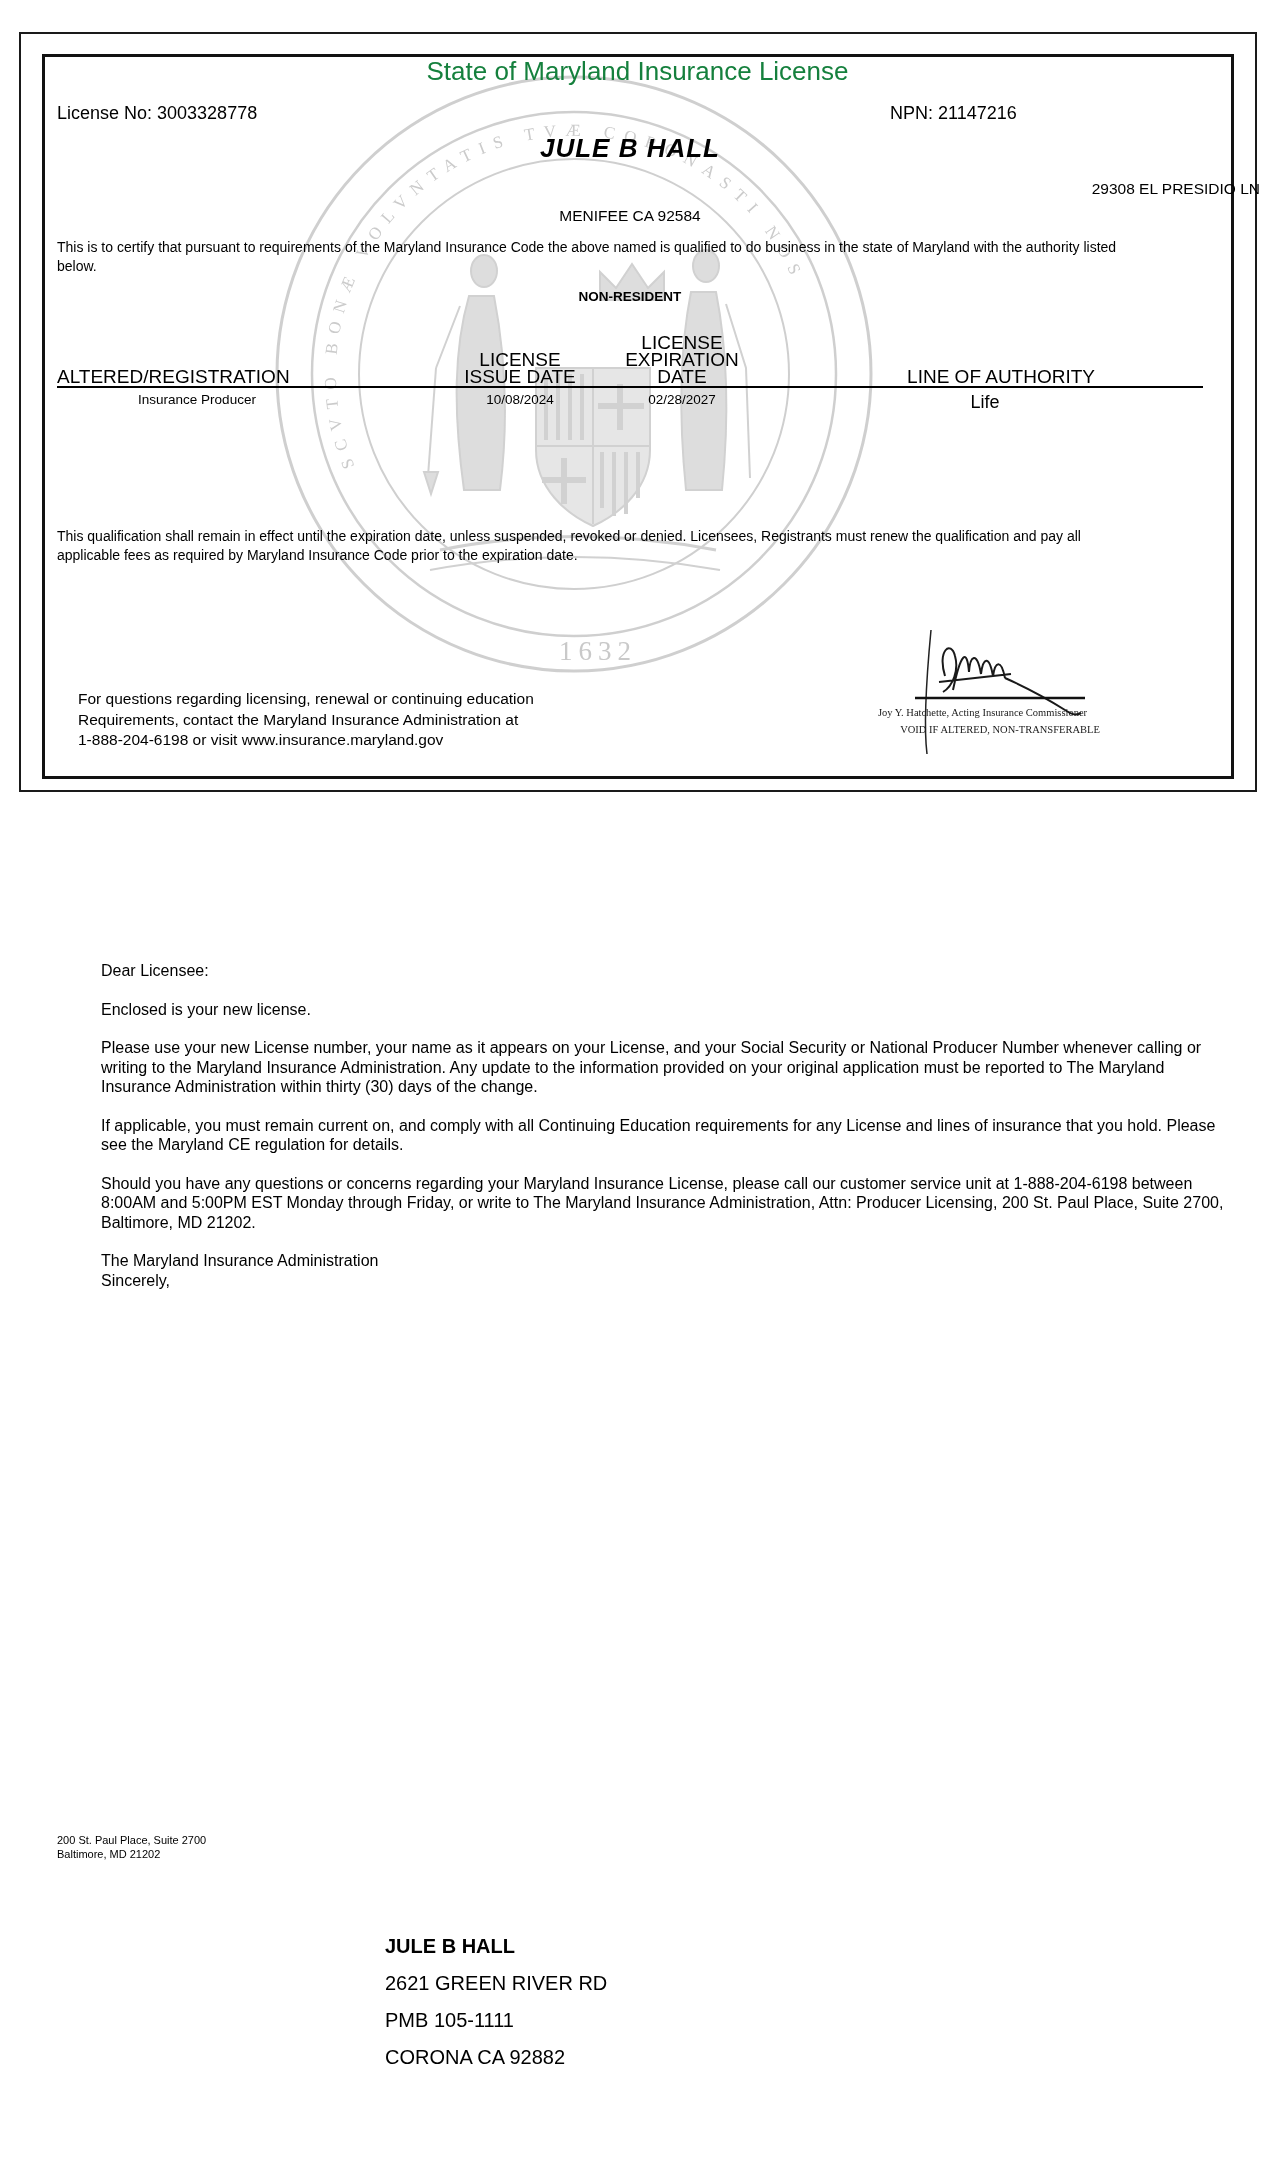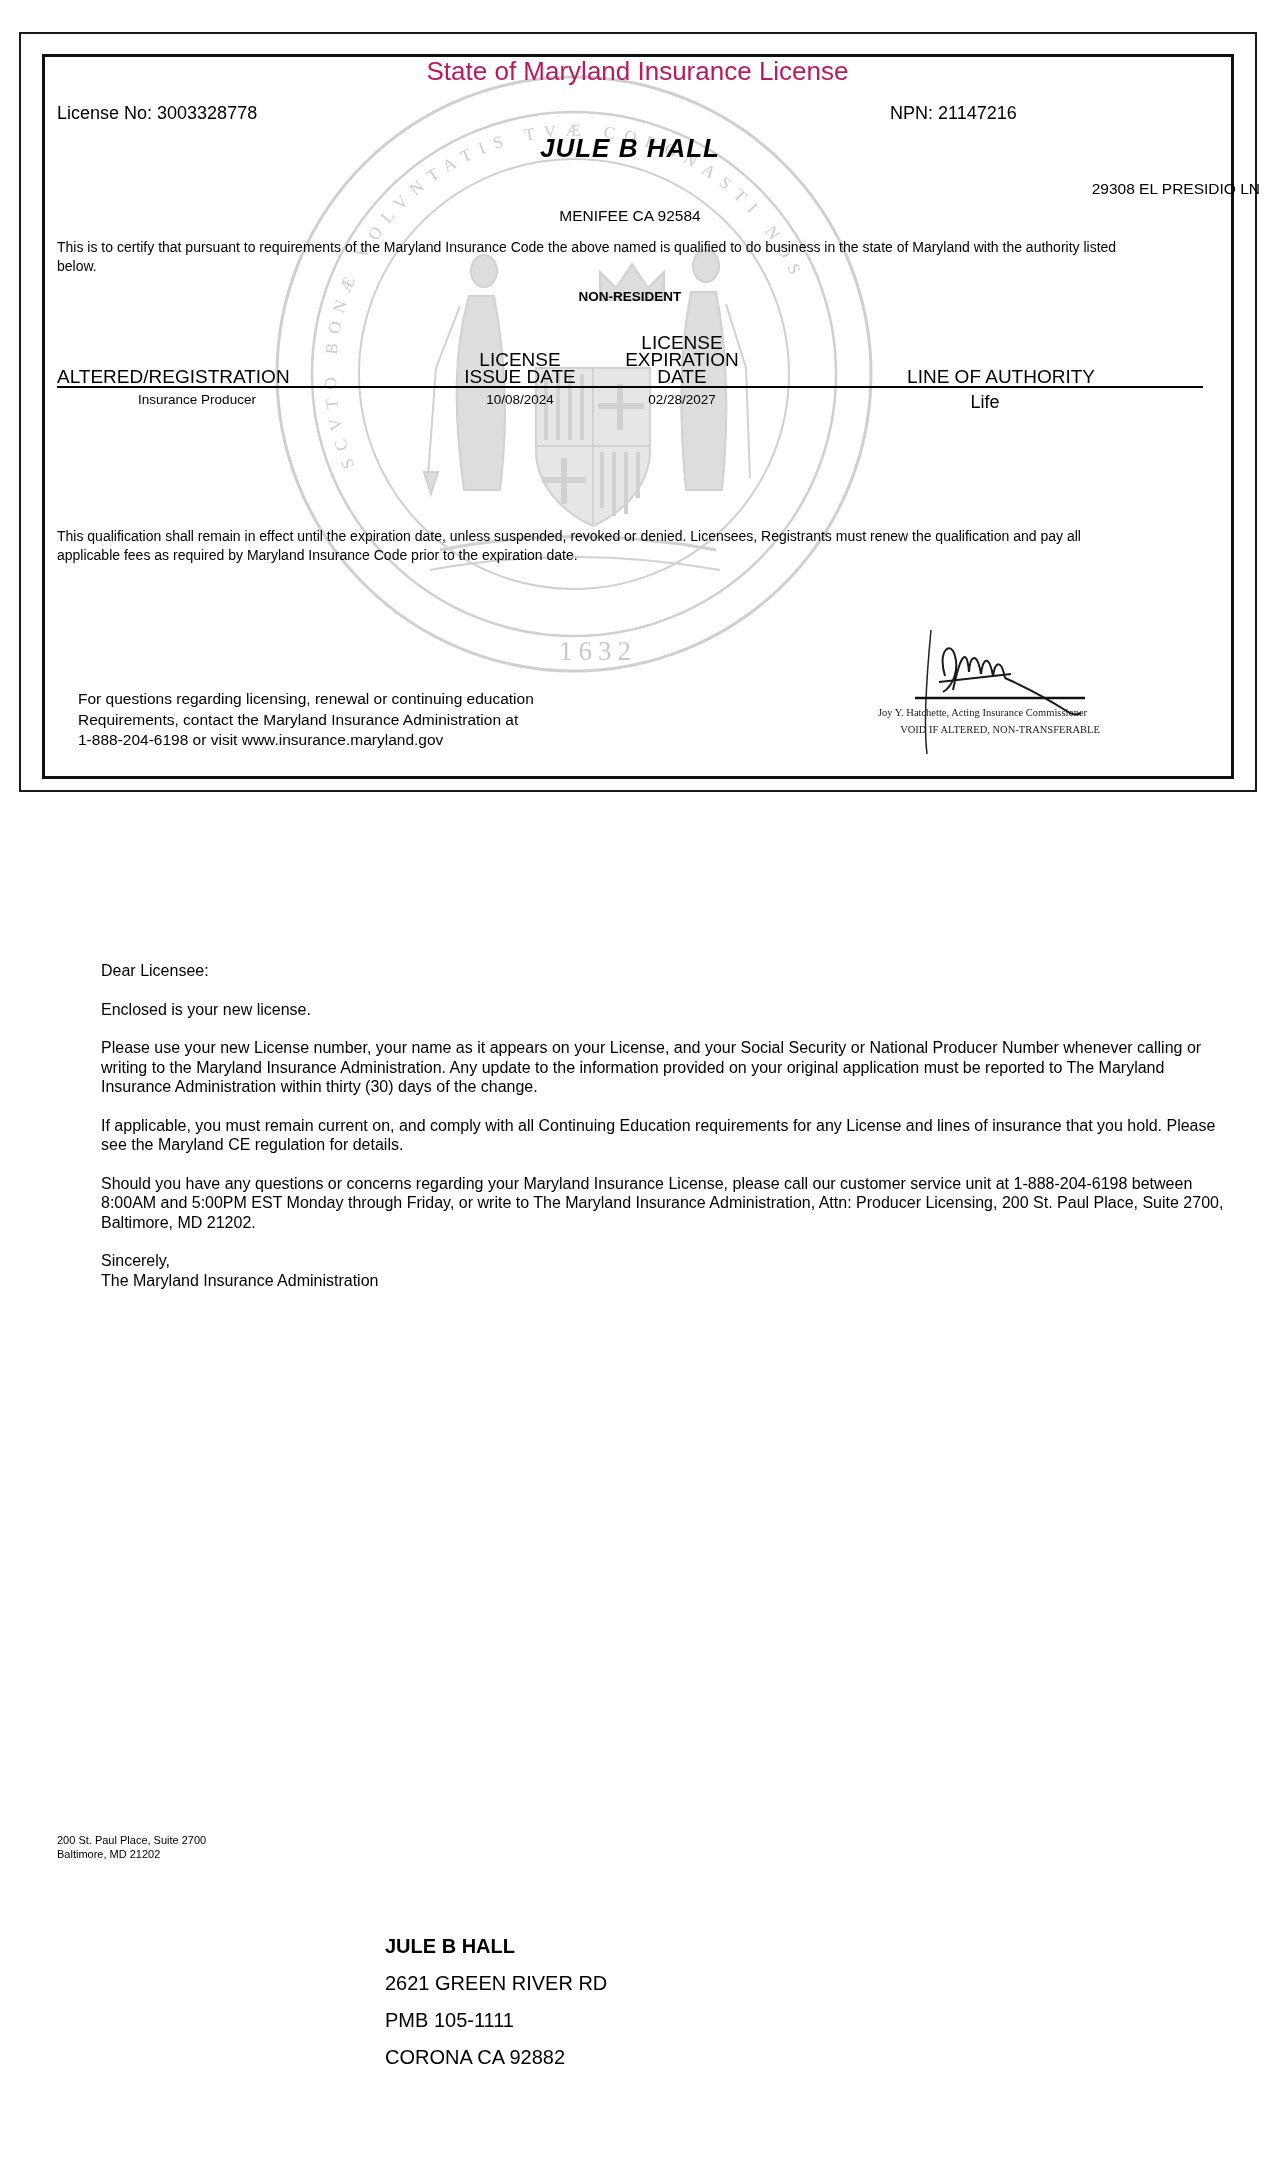--- a/index.html
+++ b/index.html
@@ -9,21 +9,21 @@
 
   
   .cert-outer { position: absolute; left: 19px; top: 32px; width: 1238px; height: 760px; border: 2px solid #1a1a1a; background: transparent; }
   .cert-inner { position: absolute; left: 42px; top: 54px; width: 1192px; height: 725px; border: 3px solid #111; }
 
   
   .seal { position: absolute; left: 268px; top: 68px; width: 612px; height: 612px; z-index: 0; opacity: 0.85; }
 
   .cert-content { position: absolute; left: 0; top: 0; width: 1275px; height: 792px; z-index: 1; }
 
-  .cert-title { position: absolute; left: 0; top: 56px; width: 1275px; text-align: center; font-size: 26px; color: #be185d; }
+  .cert-title { position: absolute; left: 0; top: 56px; width: 1275px; text-align: center; font-size: 26px; color: #15803d; }
   .license-no { position: absolute; left: 57px; top: 103px; font-size: 18px; }
   .npn { position: absolute; left: 890px; top: 103px; font-size: 18px; }
 
   .holder-name { position: absolute; left: 0; top: 133px; width: 1260px; text-align: center; font-size: 26px; font-weight: bold; font-style: italic; letter-spacing: 1px; }
   .holder-addr1 { position: absolute; left: 0; top: 180px; width: 1260px; text-align: right; font-size: 15.5px; padding-left: 39px; }
   .holder-addr2 { position: absolute; left: 0; top: 207px; width: 1260px; text-align: center; font-size: 15.5px; }
 
   .certify { position: absolute; left: 57px; top: 238px; width: 1060px; font-size: 14px; line-height: 18.5px; }
   .residency { position: absolute; left: 0; top: 289px; width: 1260px; text-align: center; font-size: 13.5px; font-weight: bold; }
 
@@ -162,22 +162,22 @@
     </div>
   </div>
 
   <div class="letter">
     <p>Dear Licensee:</p>
     <p>Enclosed is your new license.</p>
     <p>Please use your new License number, your name as it appears on your License, and your Social Security or National Producer Number whenever calling or writing to the Maryland Insurance Administration. Any update to the information provided on your original application must be reported to The Maryland Insurance Administration within thirty (30) days of the change.</p>
     <p>If applicable, you must remain current on, and comply with all Continuing Education requirements for any License and lines of insurance that you hold. Please see the Maryland CE regulation for details.</p>
     <p>Should you have any questions or concerns regarding your Maryland Insurance License, please call our customer service unit at 1-888-204-6198 between 8:00AM and 5:00PM EST Monday through Friday, or write to The Maryland Insurance Administration, Attn: Producer Licensing, 200 St. Paul Place, Suite 2700, Baltimore, MD 21202.</p>
     <div class="closing-block">
+      <div>The Maryland Insurance Administration</div>
       <div>Sincerely,</div>
-      <div>The Maryland Insurance Administration</div>
     </div>
   </div>
 
   <div class="office-addr">
     <div>200 St. Paul Place, Suite 2700</div>
     <div>Baltimore, MD 21202</div>
   </div>
 
   <div class="mailing">
     <div class="m-name">JULE B HALL</div>

